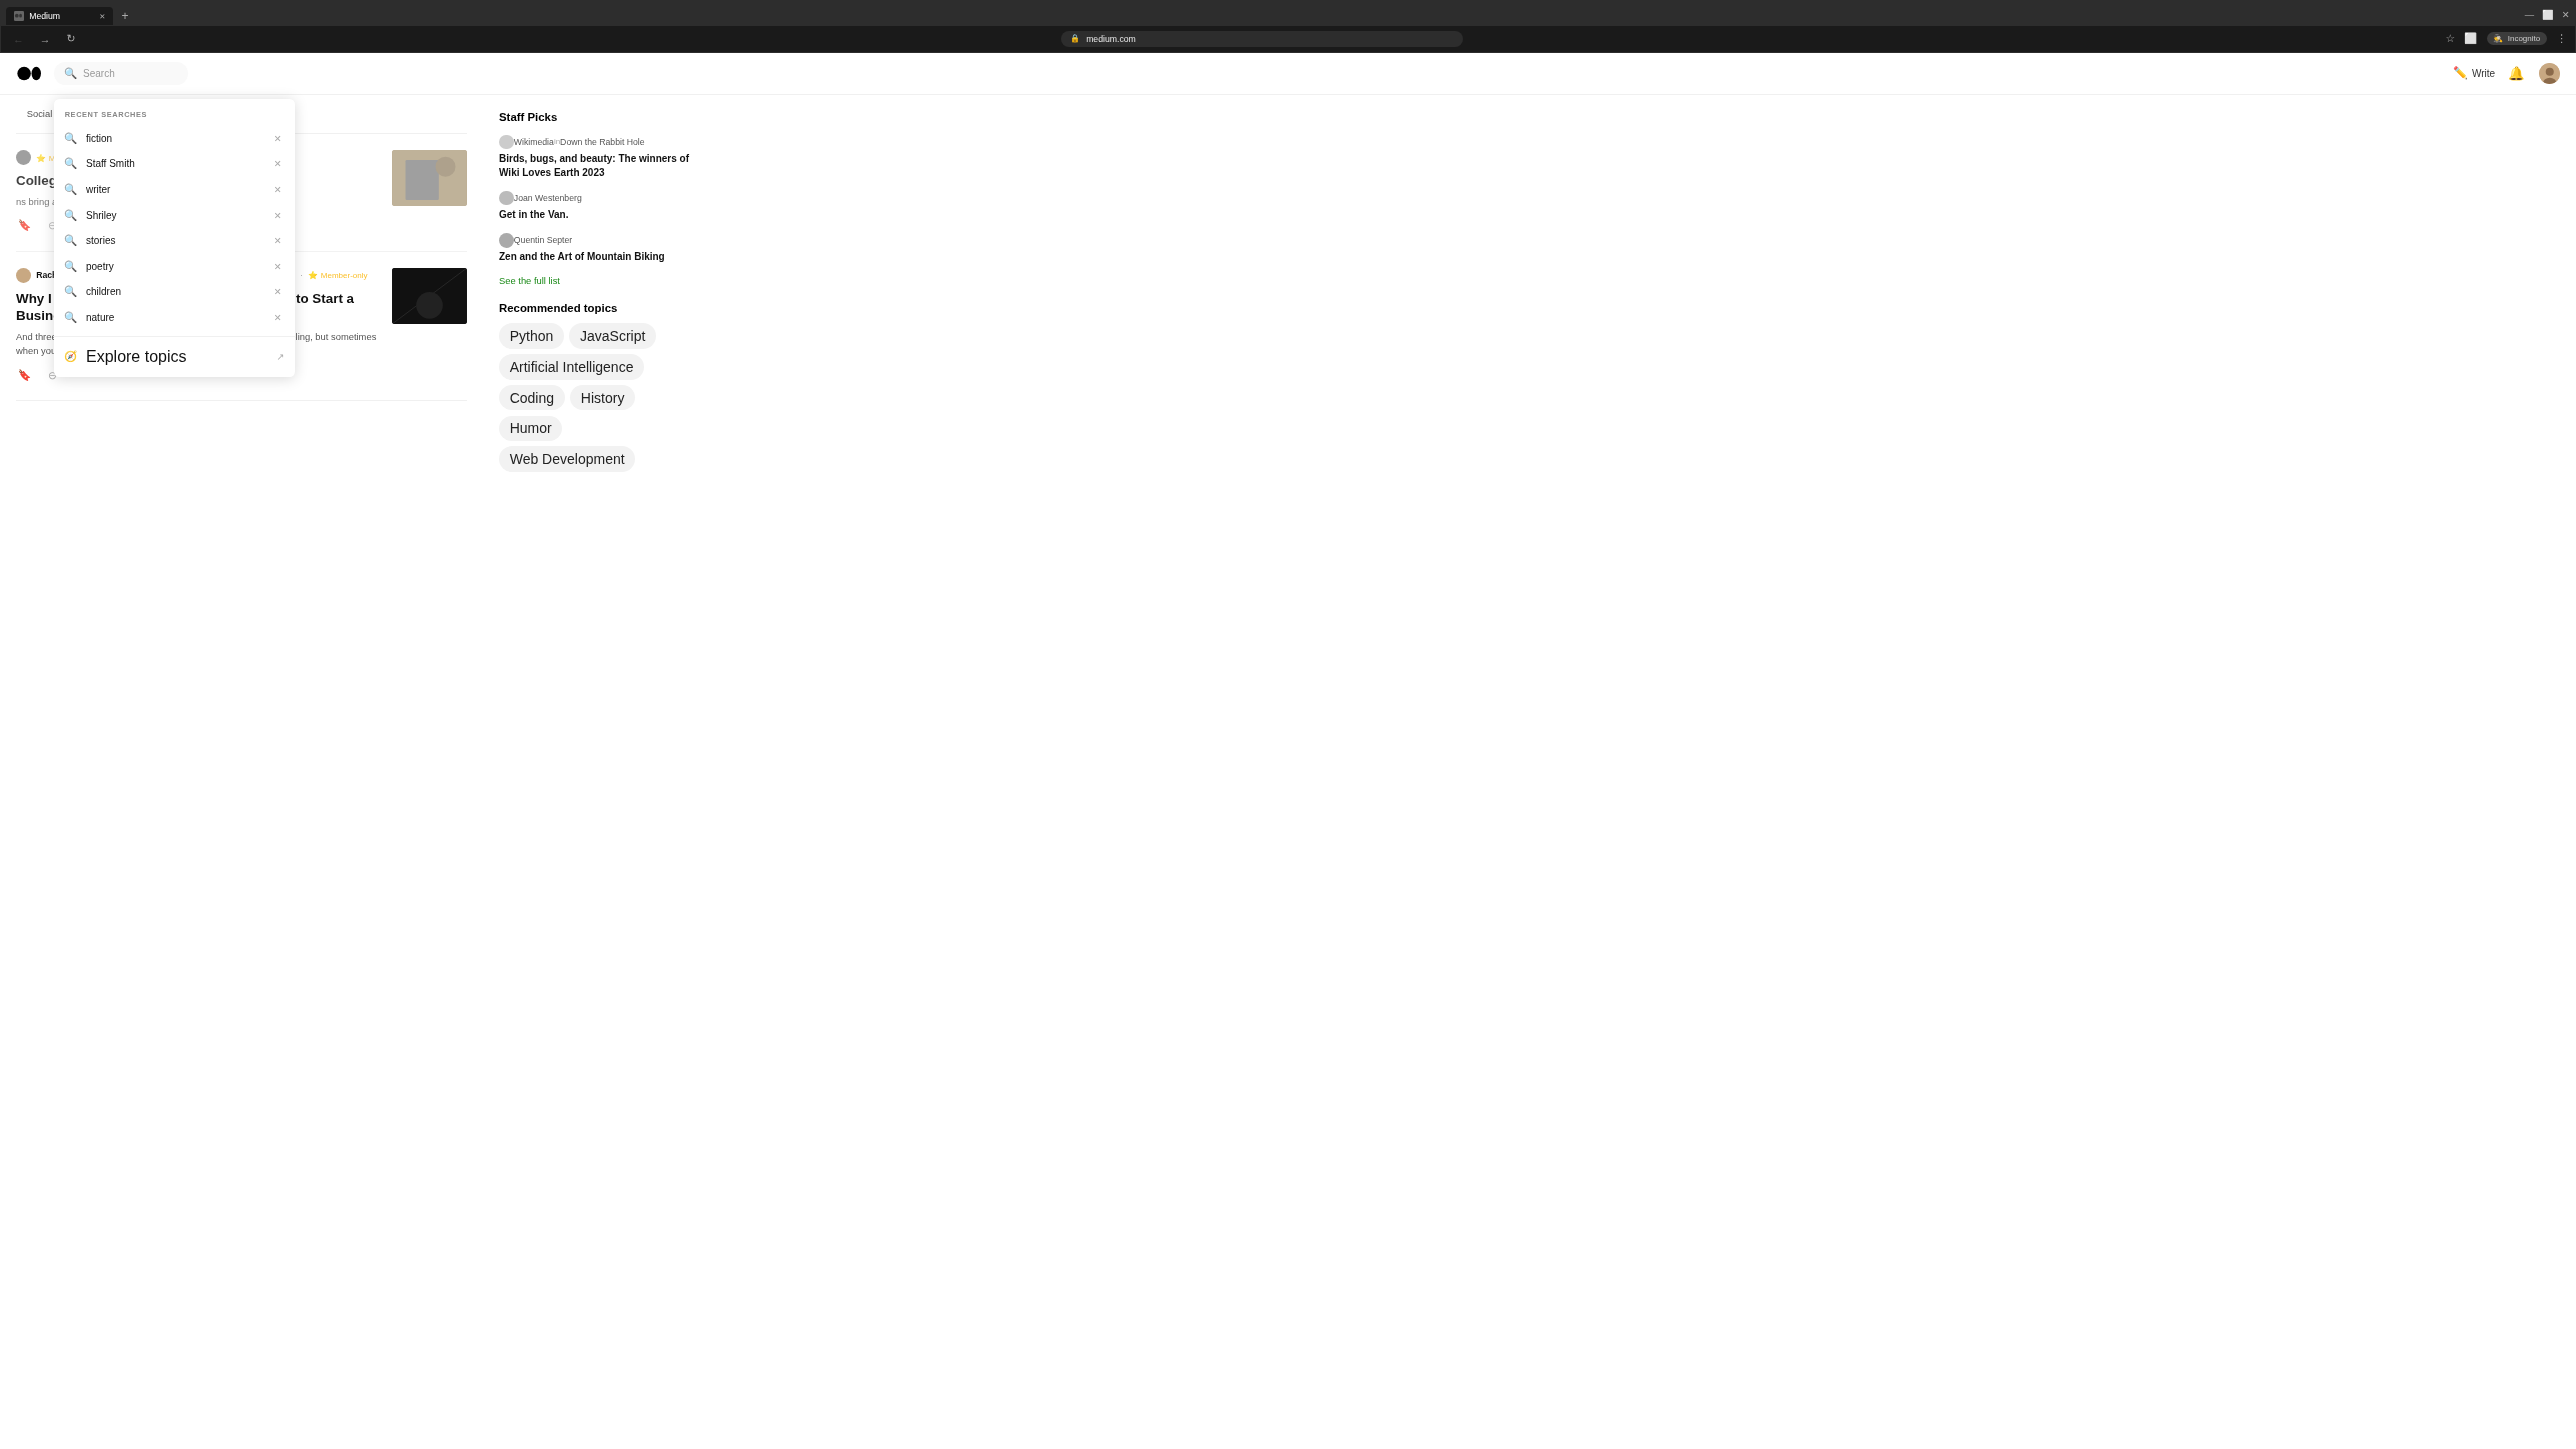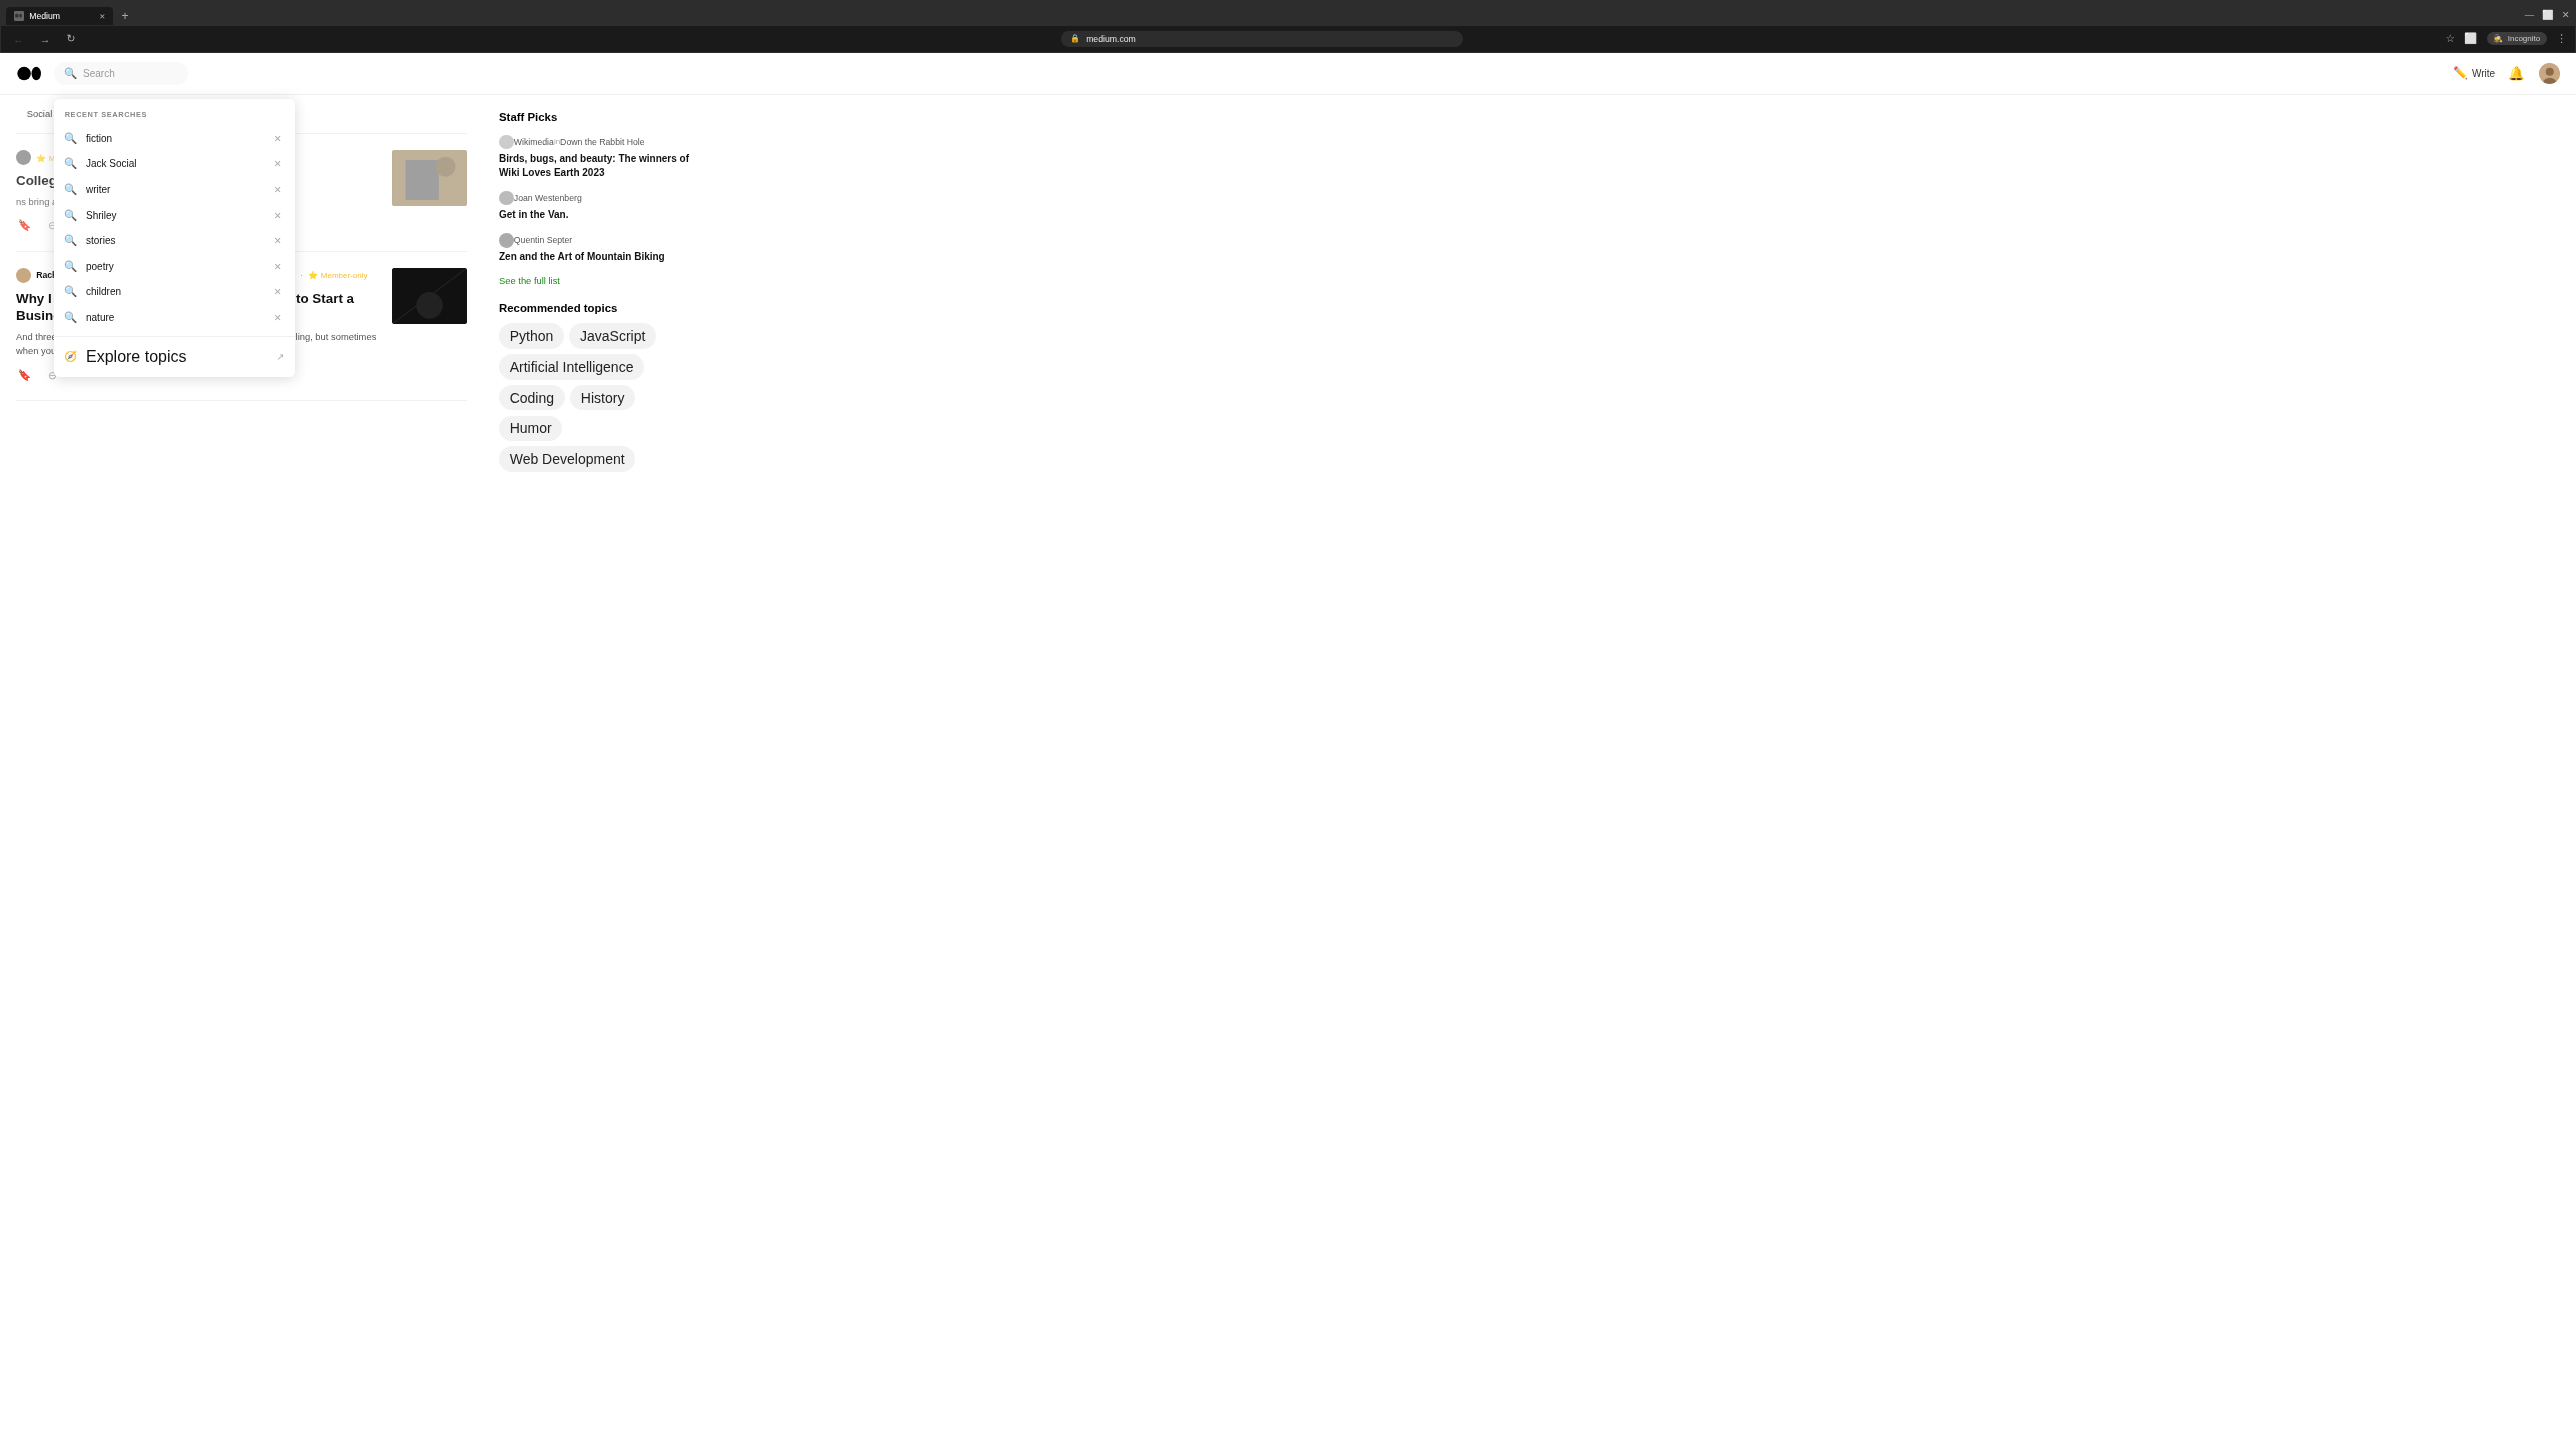--- a/index.html
+++ b/index.html
@@ -171,21 +171,21 @@
     <div class="search-dropdown">
       <div class="recent-searches-title">RECENT SEARCHES</div>
 
       <div class="recent-item">
         <span class="recent-search-icon">🔍</span>
         <span class="recent-label">fiction</span>
         <span class="recent-remove">✕</span>
       </div>
       <div class="recent-item">
         <span class="recent-search-icon">🔍</span>
-        <span class="recent-label">Jack Social</span>
+        <span class="recent-label">Staff Smith</span>
         <span class="recent-remove">✕</span>
       </div>
       <div class="recent-item">
         <span class="recent-search-icon">🔍</span>
         <span class="recent-label">writer</span>
         <span class="recent-remove">✕</span>
       </div>
       <div class="recent-item">
         <span class="recent-search-icon">🔍</span>
         <span class="recent-label">Shriley</span>

